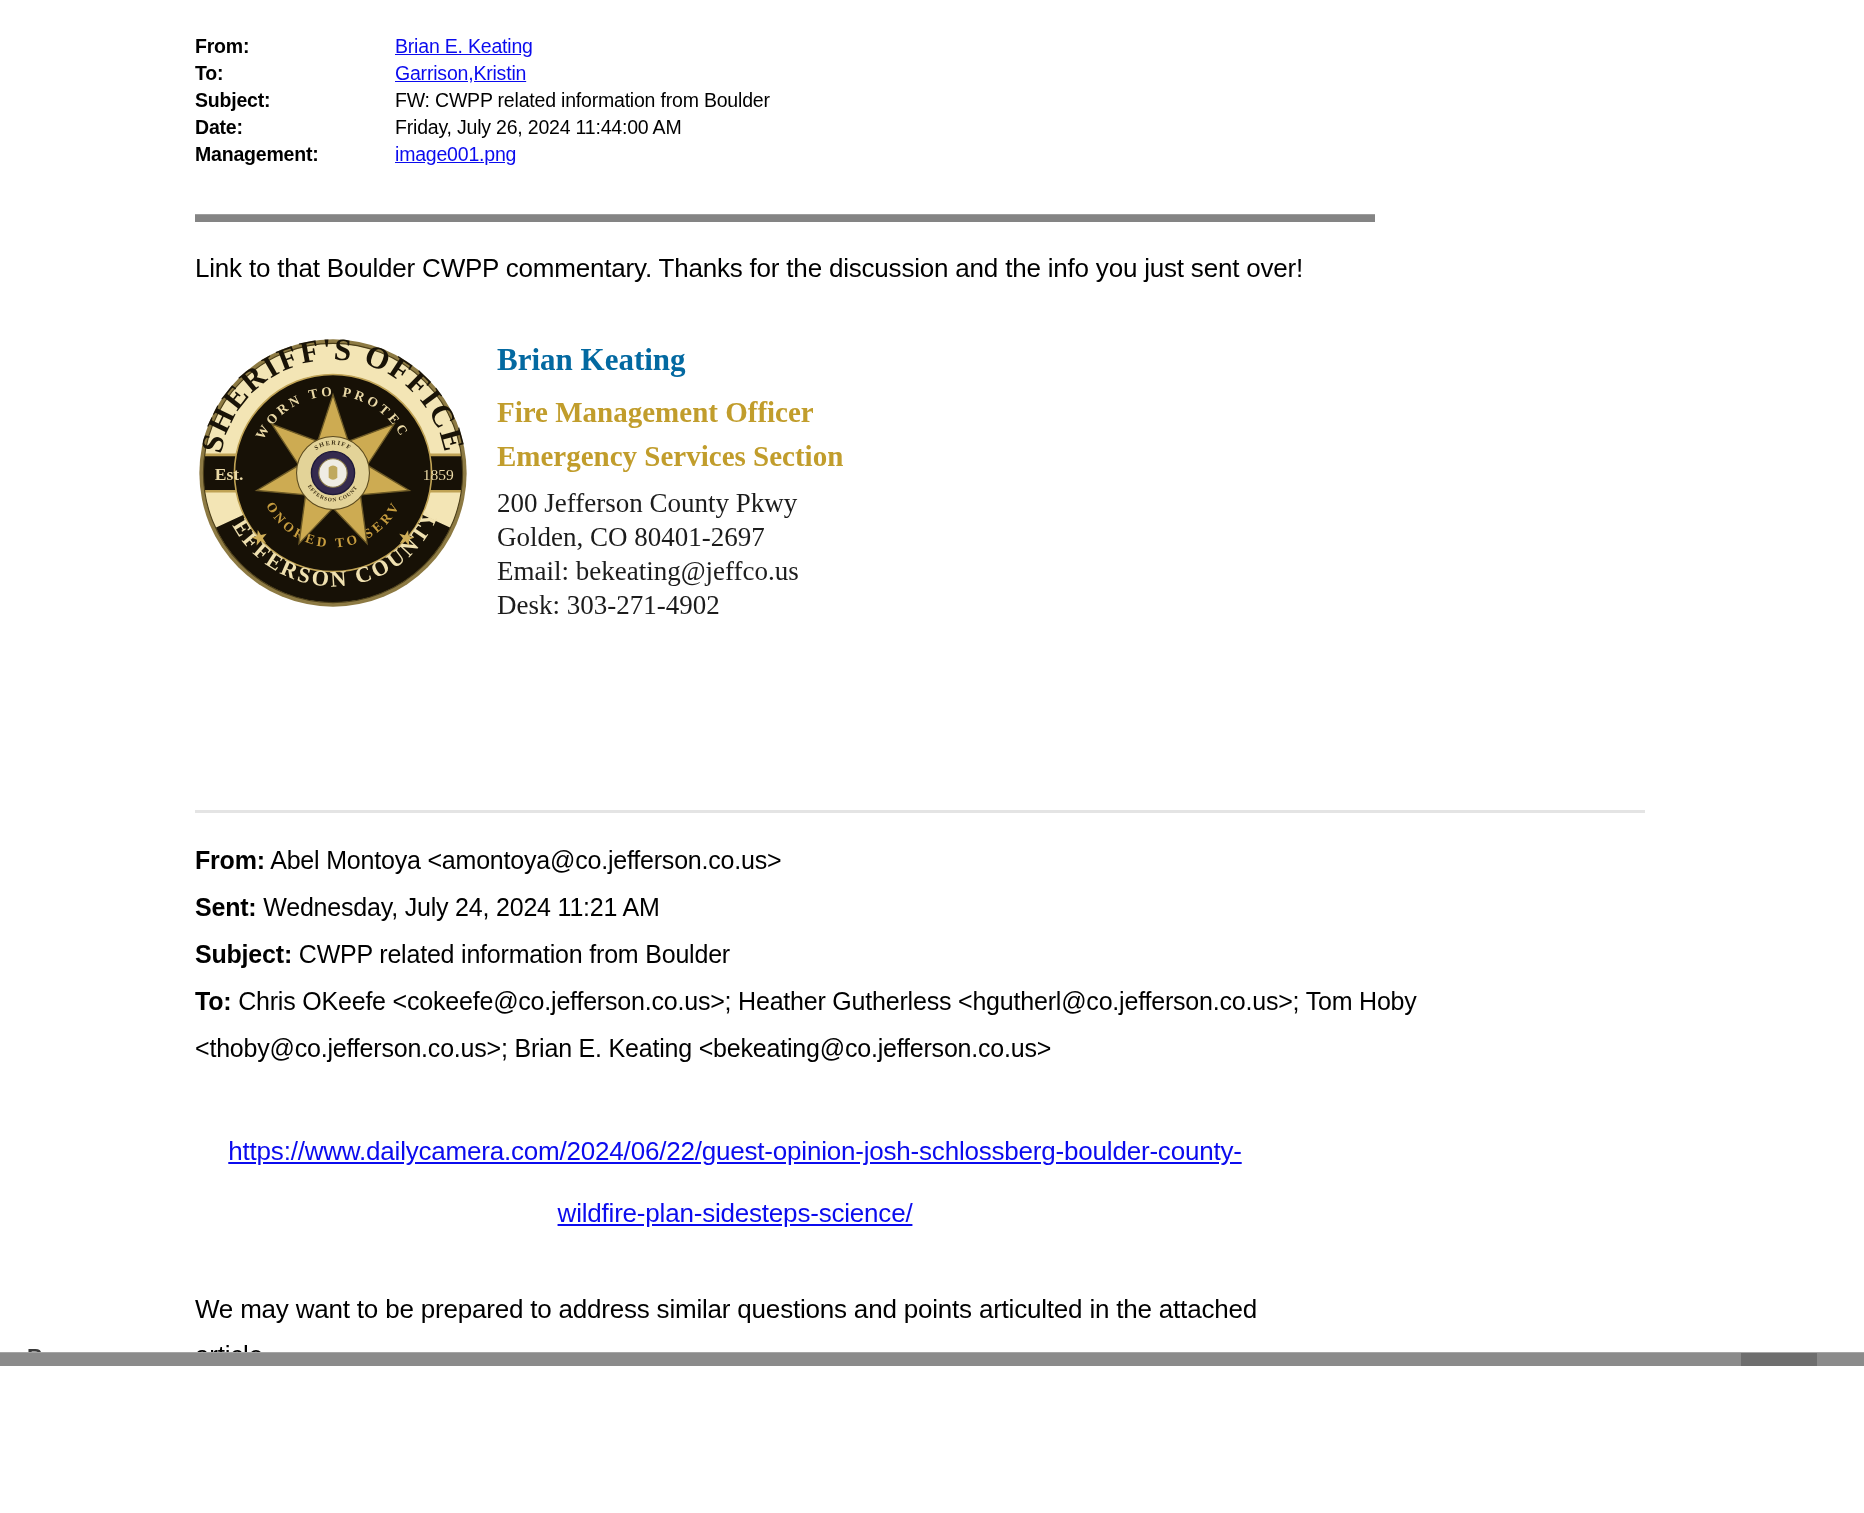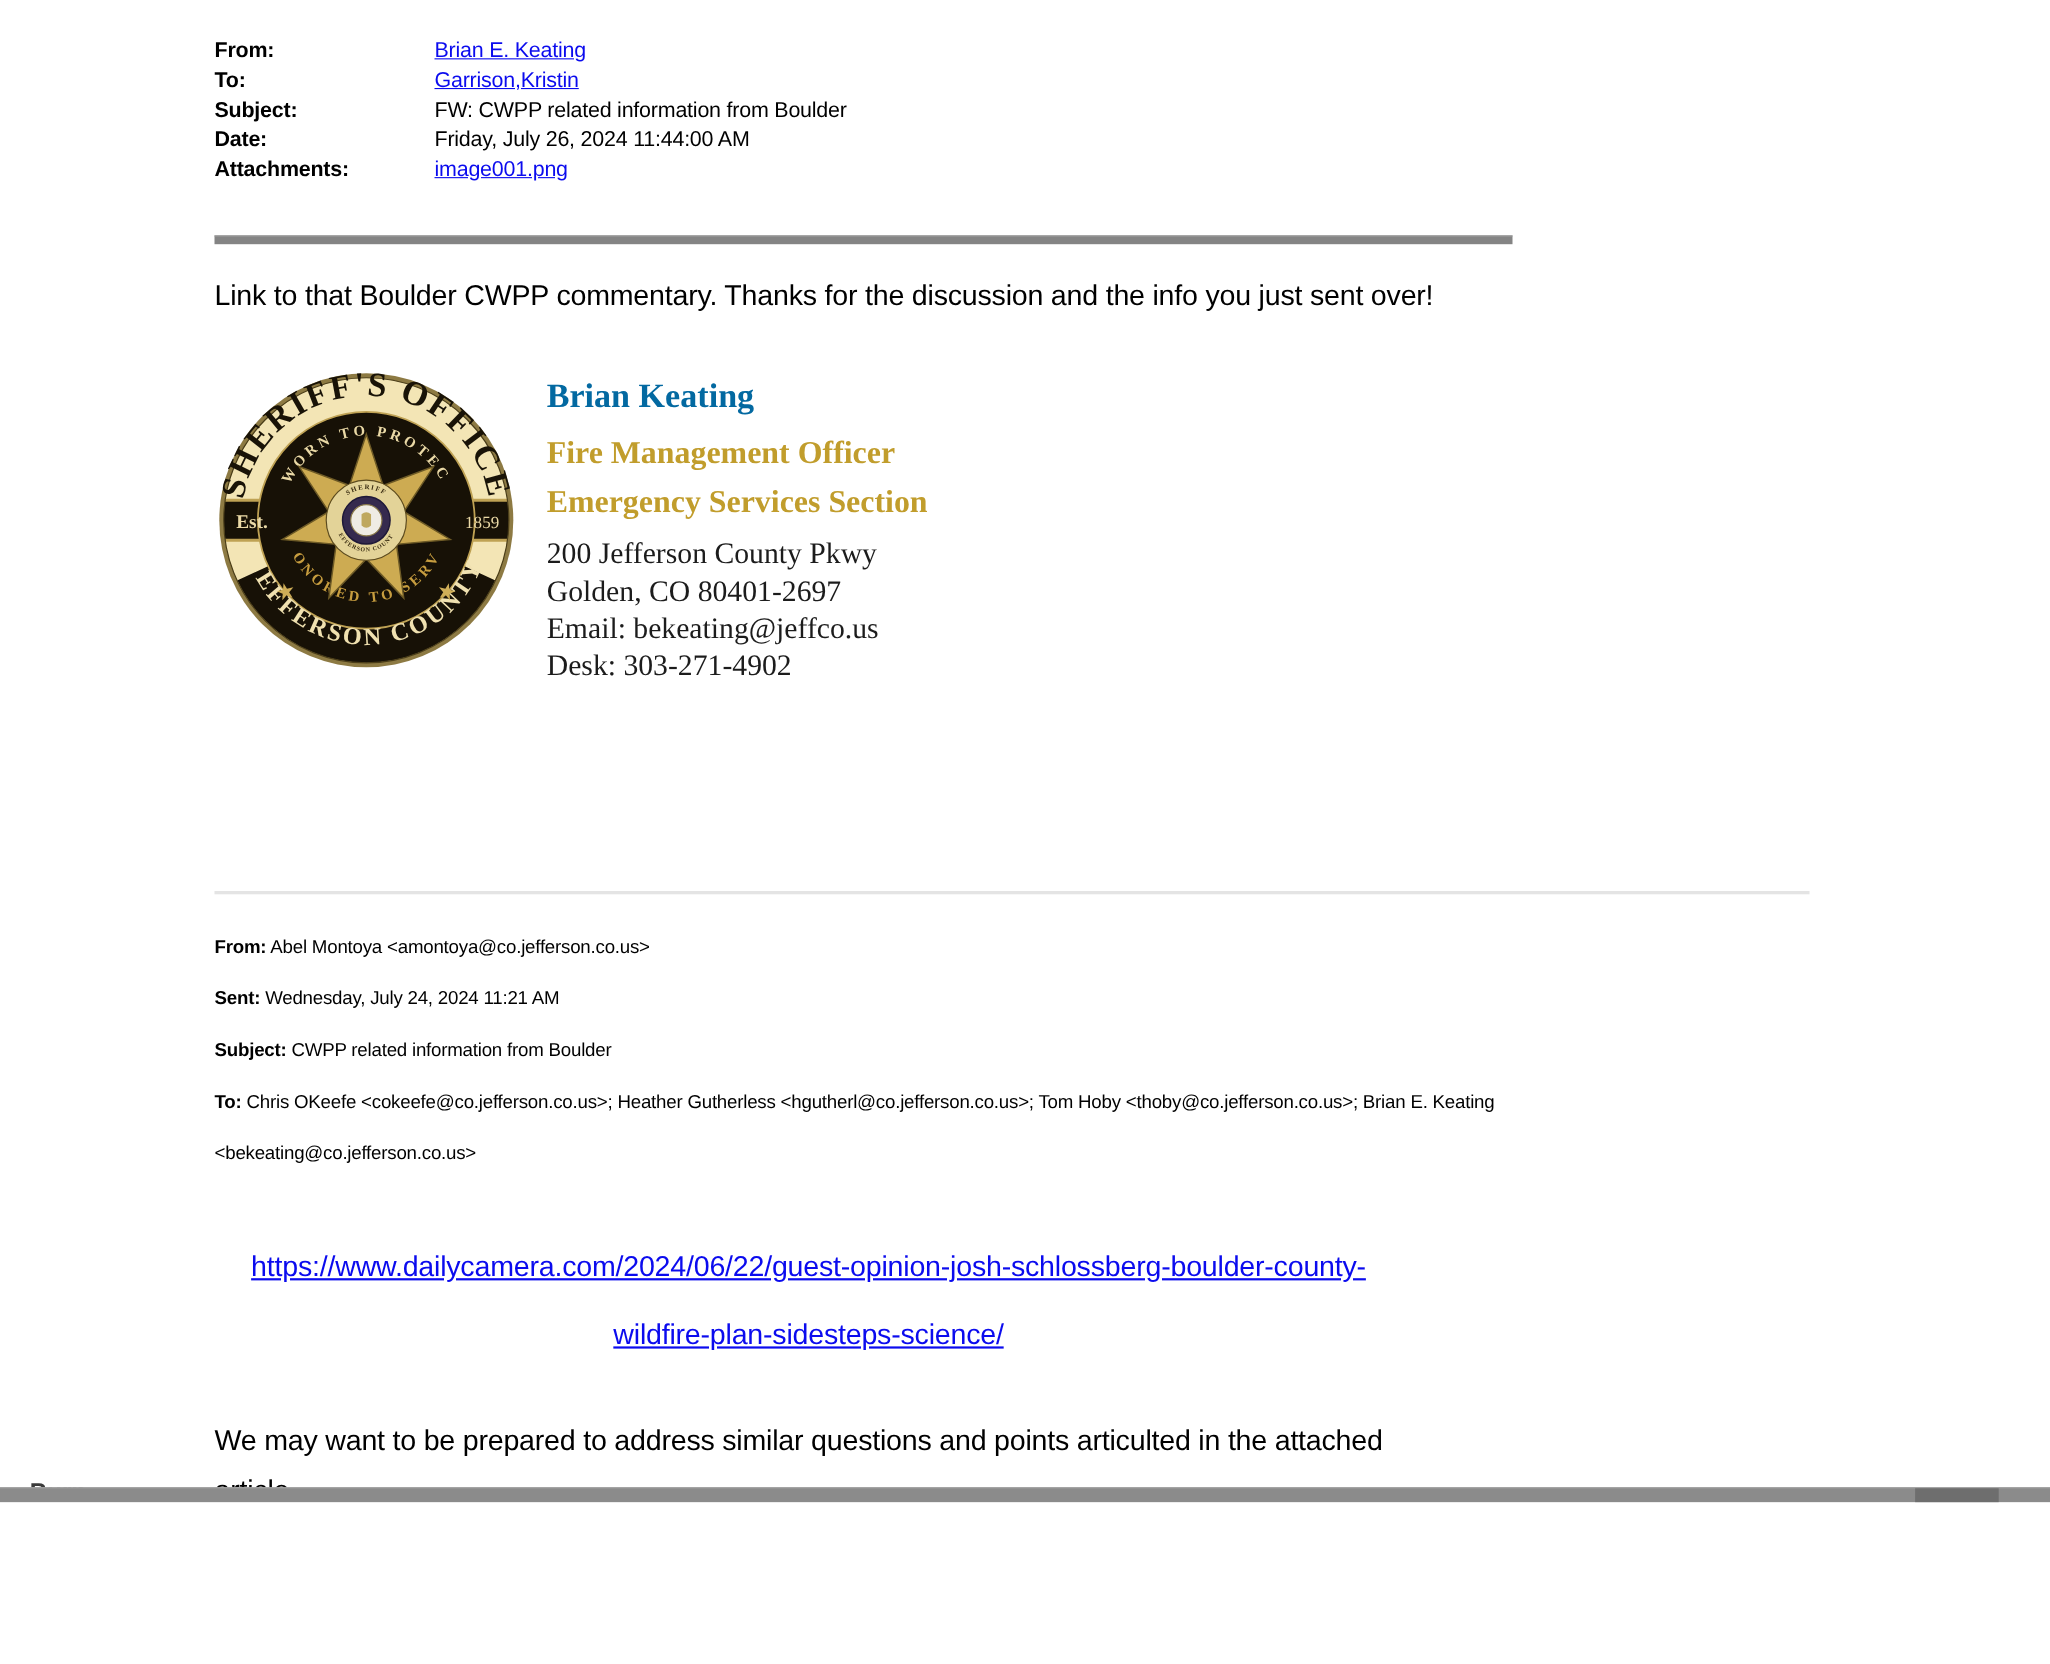--- a/index.html
+++ b/index.html
@@ -21,21 +21,21 @@
   .sigrow{display:flex;align-items:flex-start;margin-top:50px;}
   .badge{width:276px;height:270px;flex:0 0 auto;display:block;}
   .sig{margin-left:26px;padding-top:4px;font-family:"Liberation Serif",serif;}
   .sig .name{font-size:31px;font-weight:bold;color:#0369a1;margin-bottom:12px;}
   .sig .role{font-size:29px;font-weight:bold;color:#c19d2c;line-height:44px;}
   .sig .addr{font-size:27px;color:#1c1c1c;line-height:34px;}
   .sig .addr-block{margin-top:8px;}
 
   .divider2{margin-top:188px;width:1450px;height:3px;background:#e4e4e4;}
 
-  .quoted{margin-top:24px;font-size:17px;letter-spacing:-0.2px;line-height:47px;max-width:1260px;}
+  .quoted{margin-top:24px;font-size:25px;letter-spacing:-0.2px;line-height:47px;max-width:1260px;}
   .quoted .lbl{font-weight:bold;}
 
   .linkpara{margin-top:48px;font-size:26px;letter-spacing:-0.2px;line-height:62px;max-width:1080px;text-align:center;}
   .para2{margin-top:42px;max-width:1120px;line-height:46px;}
   .closing{margin-top:70px;font-size:26px;}
 
   
   .clipped-text{position:absolute;left:27px;bottom:-4px;font-size:22px;font-weight:bold;color:#3a3a3a;z-index:1;}
   .bottombar{position:absolute;left:0;bottom:0;width:100%;height:13px;background:#8b8b8b;
              border-top:1px solid #a5a5a5;z-index:2;}
@@ -49,21 +49,21 @@
 
     <div class="hdr">
       <div class="lbl">From:</div>
       <div><a class="lnk">Brian E. Keating</a></div>
       <div class="lbl">To:</div>
       <div><a class="lnk">Garrison,Kristin</a></div>
       <div class="lbl">Subject:</div>
       <div>FW: CWPP related information from Boulder</div>
       <div class="lbl">Date:</div>
       <div>Friday, July 26, 2024 11:44:00 AM</div>
-      <div class="lbl">Attachments:</div>
+      <div class="lbl">Management:</div>
       <div><a class="lnk">image001.png</a></div>
     </div>
 
     <div class="divider1"></div>
 
     <div class="para para1">Link to that Boulder CWPP commentary.  Thanks for the discussion and the info you just sent over!</div>
 
     <div class="sigrow">
       <svg class="badge" viewBox="-100 -100 200 200">
         <defs>

